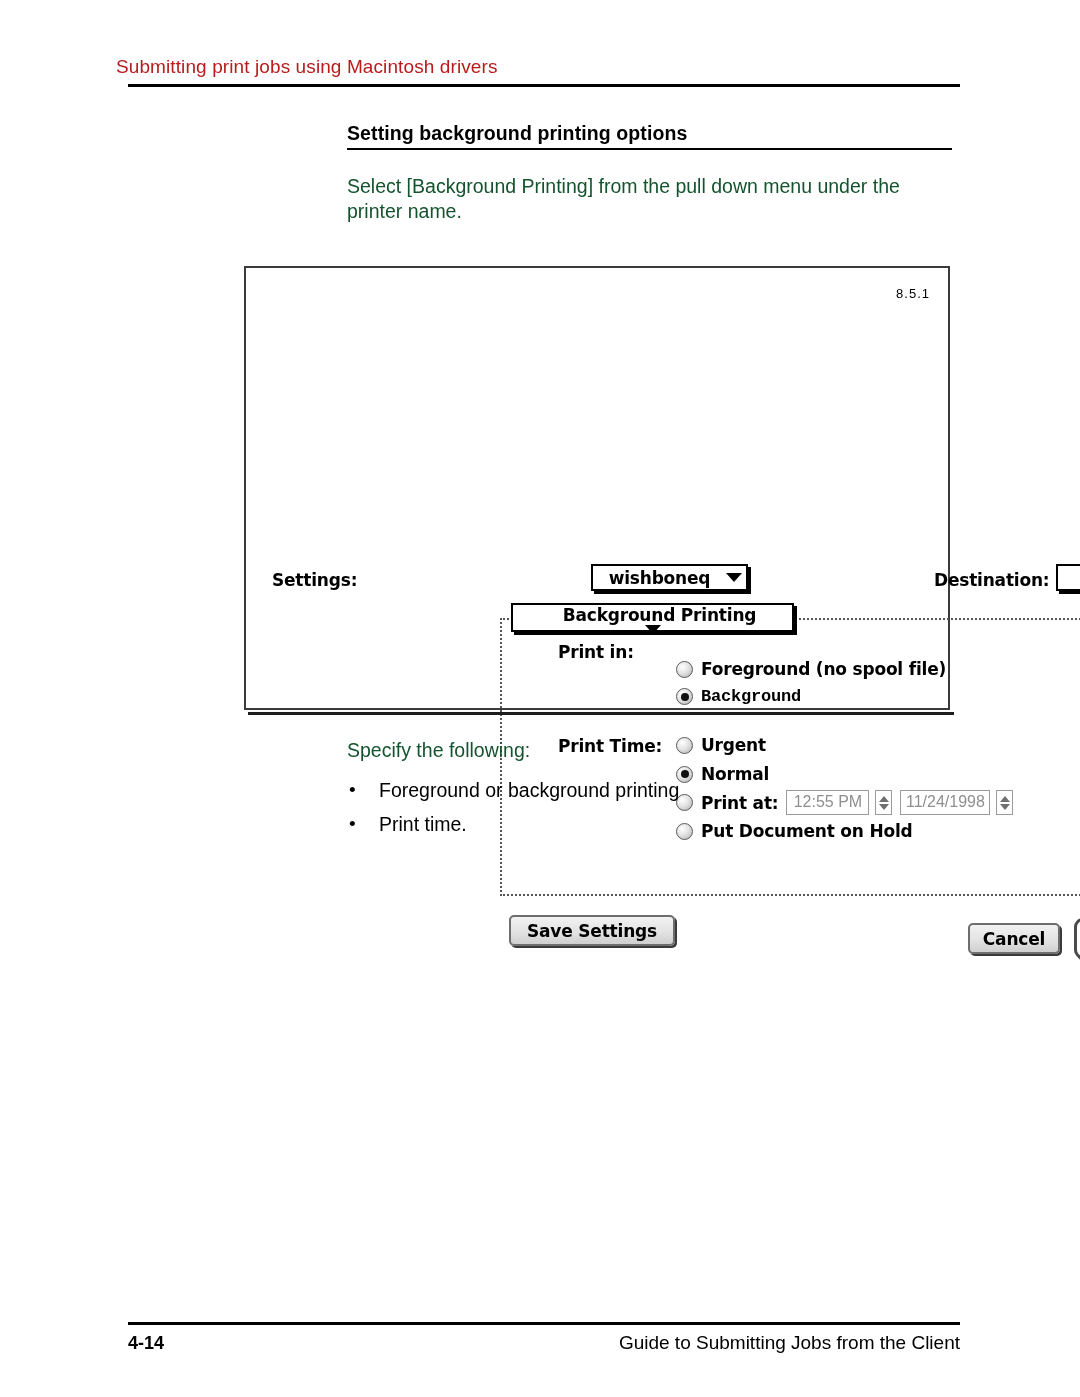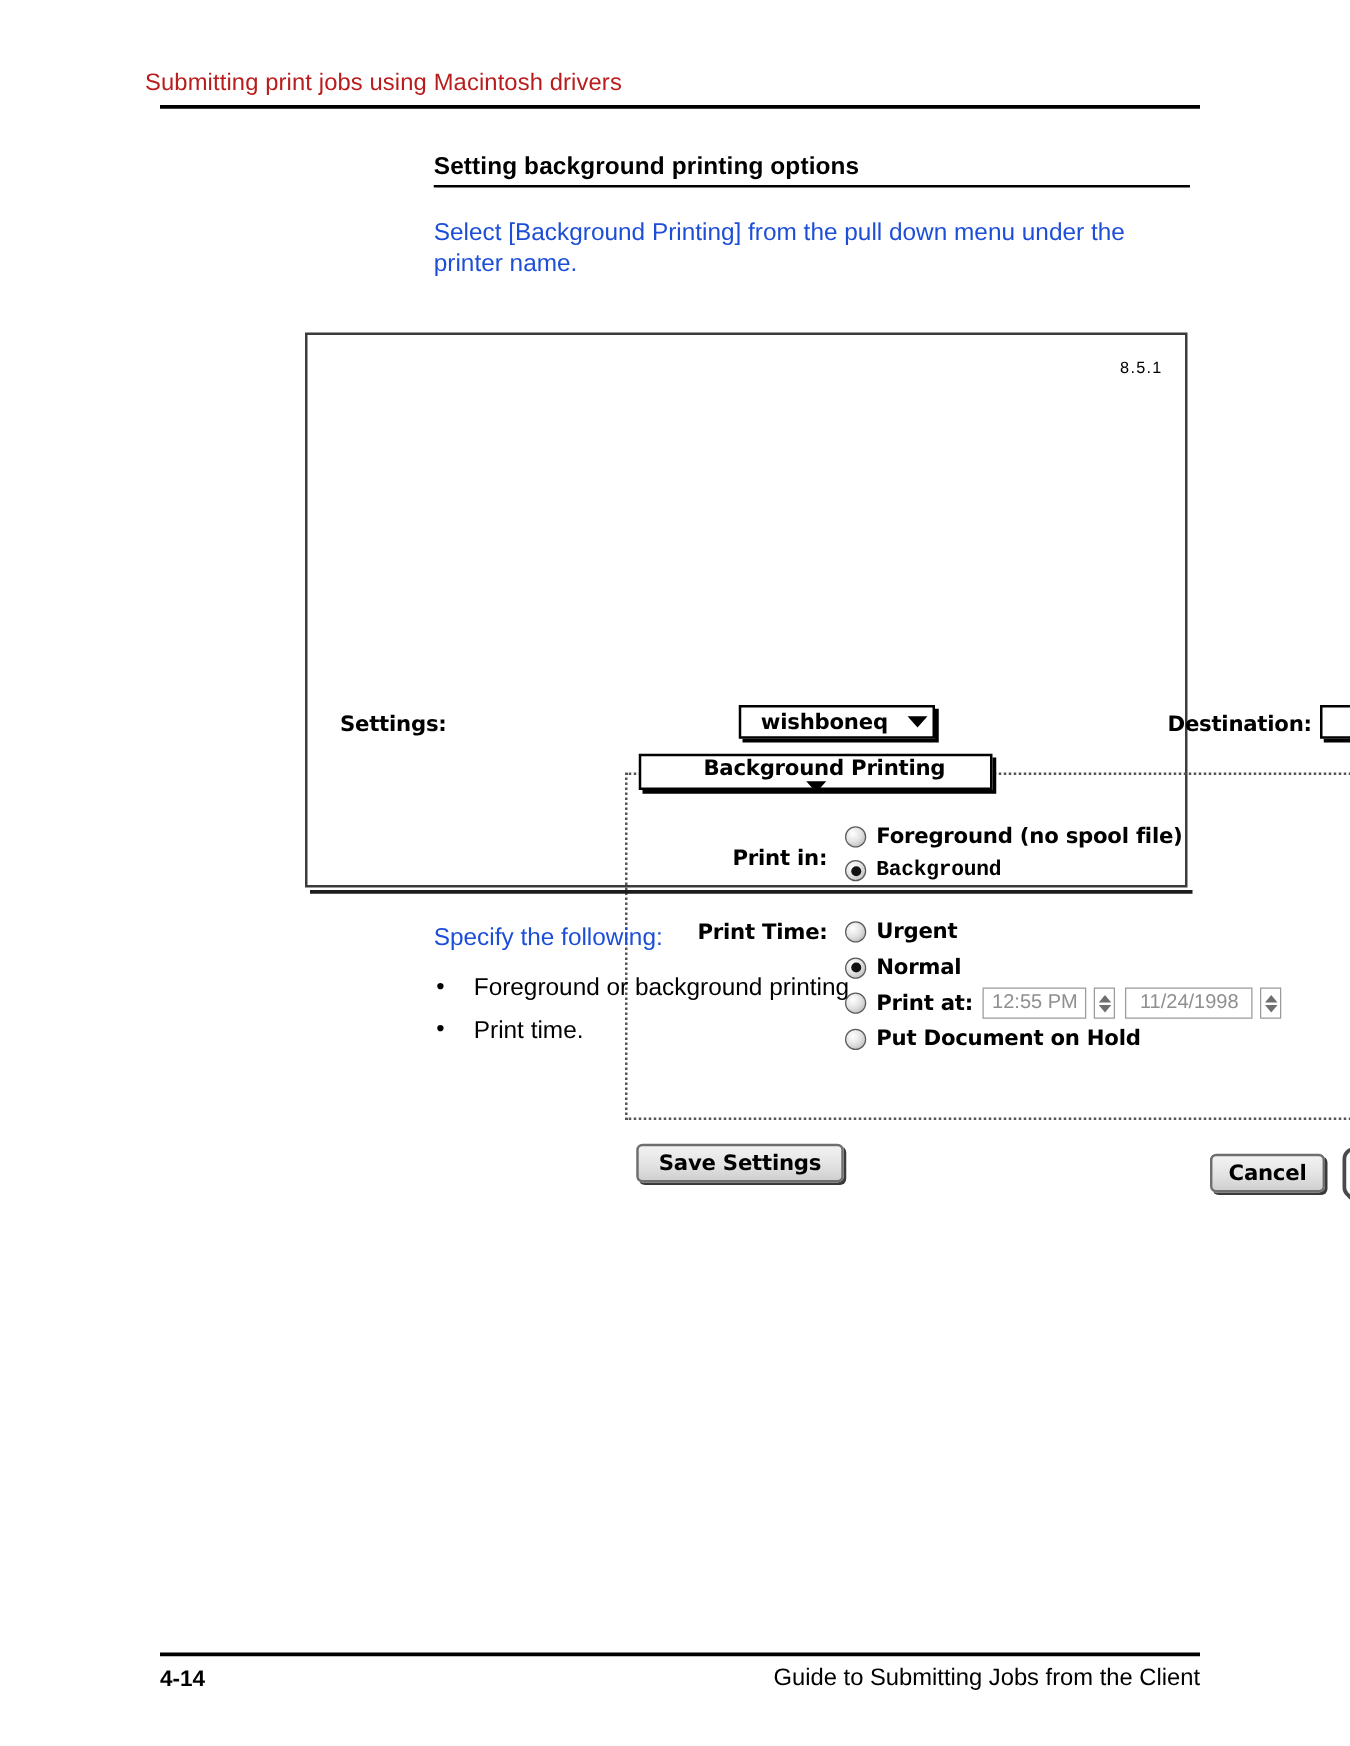--- a/index.html
+++ b/index.html
@@ -52,21 +52,21 @@
     width: 605px;
     height: 0;
     border-top: 2.6px solid #000;
   }
 
   
   .body-para {
     position: absolute;
     font-size: 19.5px;
     line-height: 25px;
-    color: #1d4ed8;
+    color: #14532d;
   }
   #intro-para {
     left: 347px;
     top: 174px;
     width: 612px;
   }
   #specify-para {
     left: 347px;
     top: 738px;
     width: 600px;
@@ -261,21 +261,21 @@
     color: #8f8f8f;
     font-size: 16px;
     font-family: "Liberation Sans", sans-serif;
     height: 25px;
     line-height: 22px;
     text-align: center;
     margin-left: 8px;
     flex: 0 0 auto;
   }
   #time-field { width: 83px; }
-  #date-field { width: 102px; }
+  #date-field { width: 90px; }
 
   .stepper {
     box-sizing: border-box;
     width: 17px;
     height: 25px;
     border: 1.5px solid #9a9a9a;
     background: #ffffff;
     margin-left: 6px;
     display: flex;
     flex-direction: column;
@@ -365,21 +365,21 @@
 
   <div class="pane-box"></div>
 
   <div class="popup" id="pane-popup">
     <span class="popup-text">Background Printing</span>
     <span class="popup-arrow">
         <span class="tri-down"></span>
       </span>
   </div>
 
-  <div class="dlg-label" style="left:312px; top:409px;margin-left:28px;">Print in:</div>
+  <div class="dlg-label" style="left:312px; top:374px;">Print in:</div>
 
   <div class="opt-row" style="left:430px; top:391px;">
     <span class="radio"></span>
     <span class="opt-label">Foreground (no spool file)</span>
   </div>
 
   <div class="opt-row" style="left:430px; top:419px;font-family:Liberation Mono, monospace;">
     <span class="radio checked"></span>
     <span class="opt-label">Background</span>
   </div>

